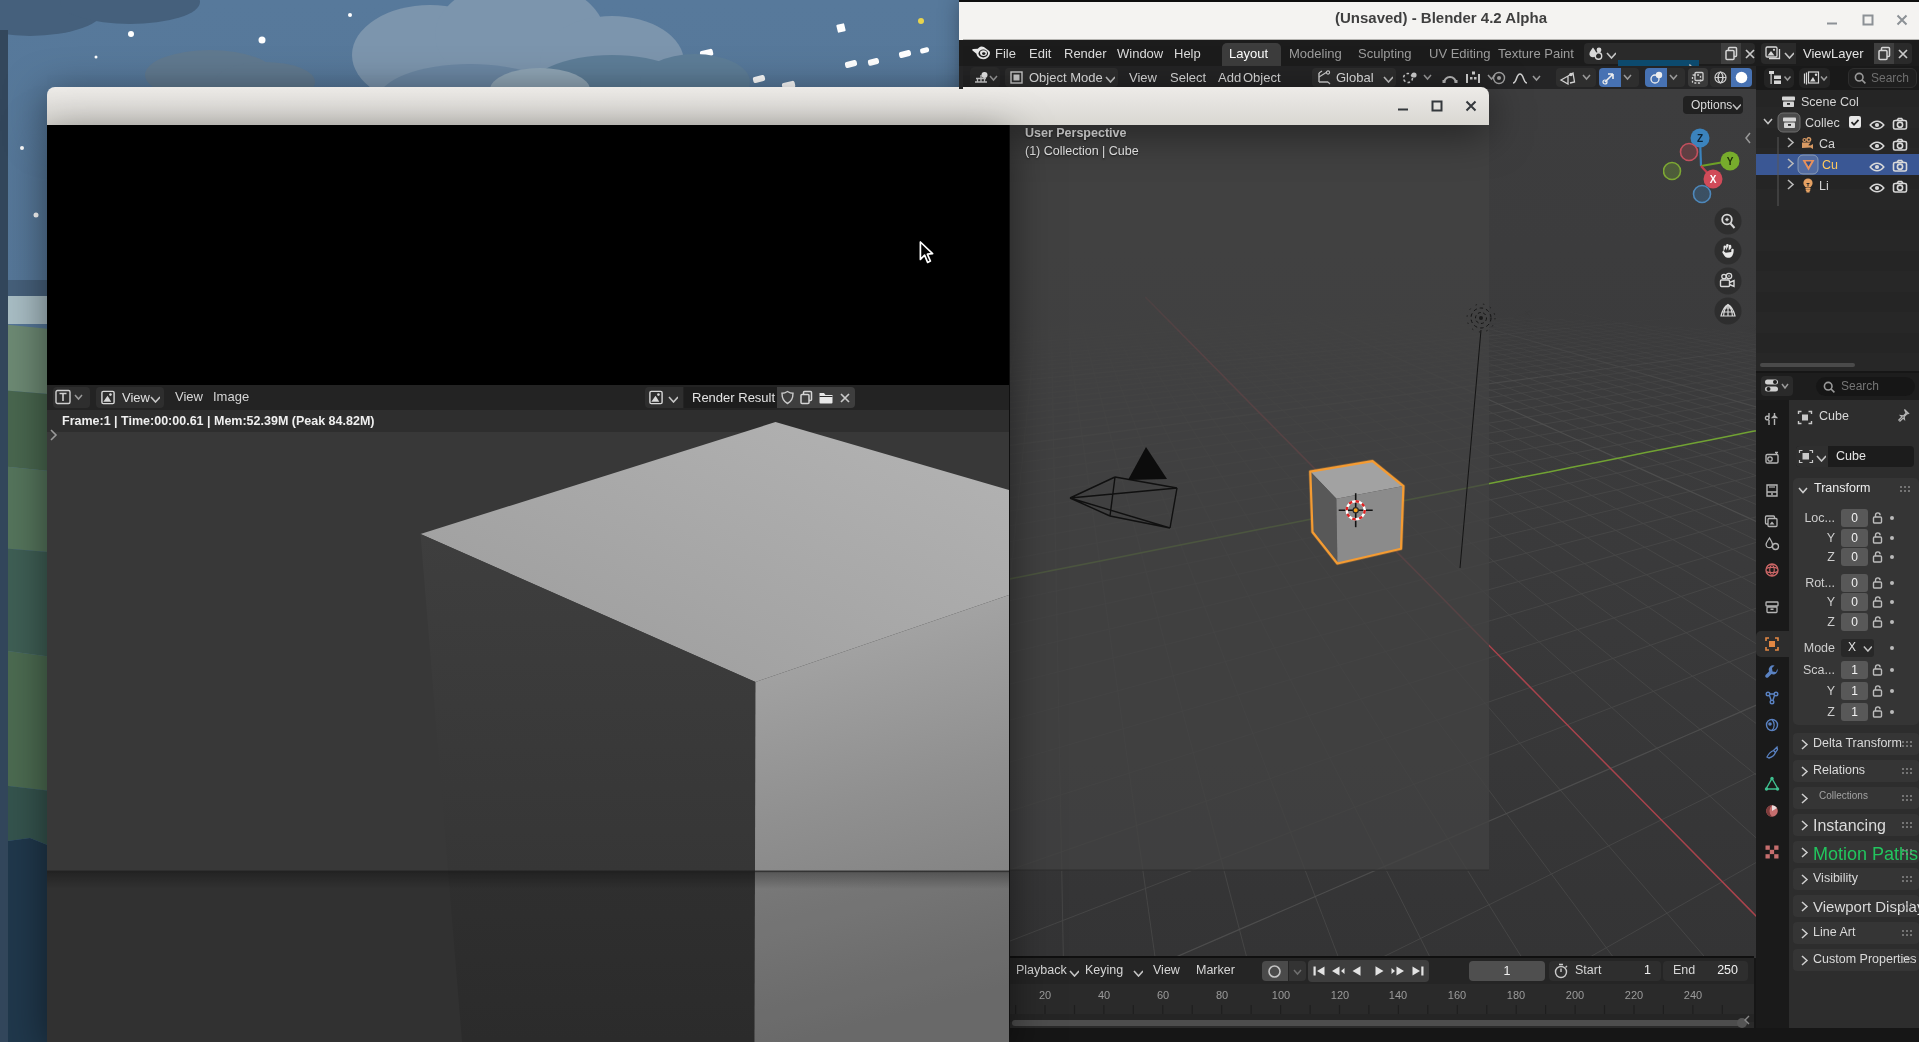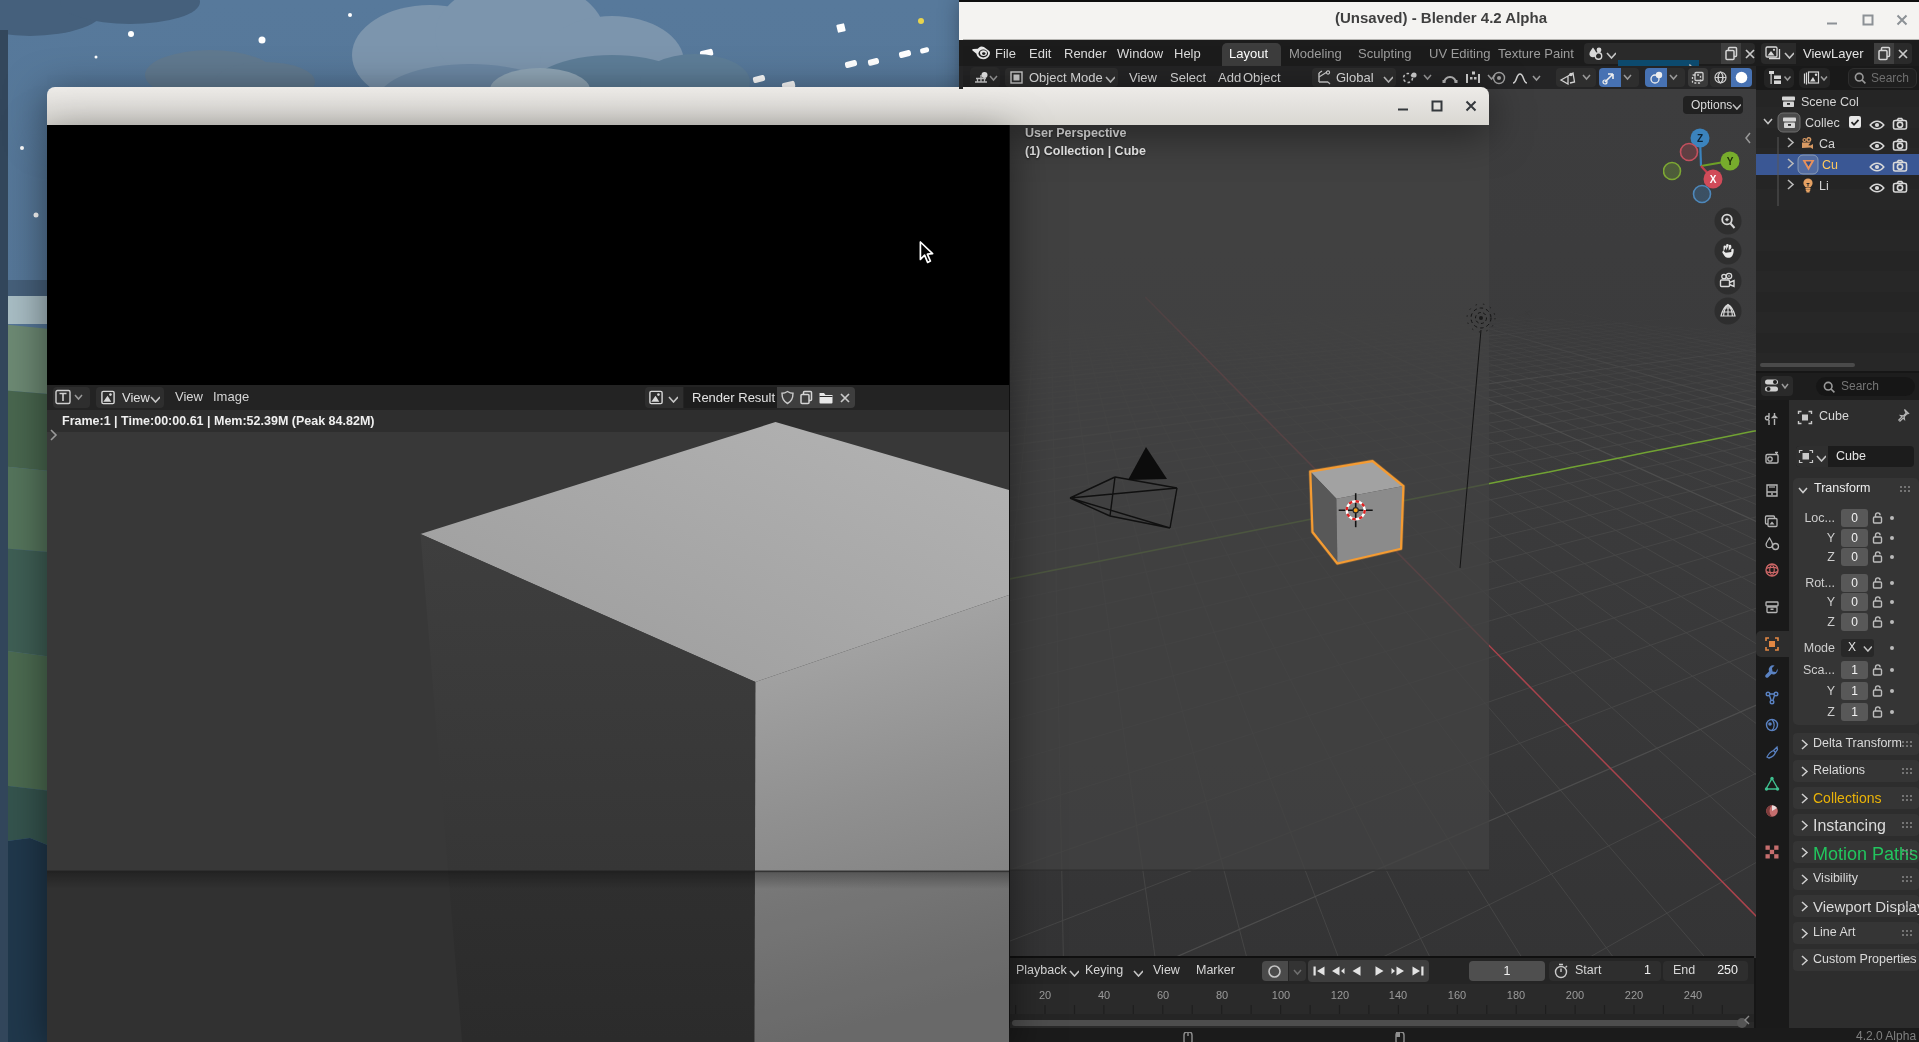--- a/index.html
+++ b/index.html
@@ -305,21 +305,21 @@
 <polygon points="300.3,382.6 362.5,372.1 393.4,397.1 391.0,459.8 327.4,474.5 302.5,443.0" fill="none" stroke="#f49b32" stroke-width="2.2" stroke-linejoin="round"></polygon>
 <g>
 <line x1="328.7" y1="421.2" x2="362.7" y2="421.2" stroke="#131313" stroke-width="1.6"></line>
 <line x1="345.7" y1="404.2" x2="345.7" y2="438.2" stroke="#131313" stroke-width="1.6"></line>
 <circle cx="345.7" cy="421.2" r="9" fill="none" stroke="#ffffff" stroke-width="2.4"></circle>
 <circle cx="345.7" cy="421.2" r="9" fill="none" stroke="#dd2222" stroke-width="2.4" stroke-dasharray="3.5 3.5"></circle>
 <circle cx="345.7" cy="421.2" r="2.6" fill="#f5a11a" stroke="#2a2a2a" stroke-width="1.2"></circle>
 </g>
 </svg>
 <div class="txt" style="left:62px;top:126px;font-size:12.5px;font-weight:bold;color:#f0f0f0;text-shadow:0 1px 2px rgba(0,0,0,.6)">User Perspective</div>
-<div class="txt" style="left:62px;top:144px;font-size:12.5px;font-weight:bold;color:#f0f0f0;text-shadow:0 1px 2px rgba(0,0,0,.6)">(1) Collection | Cube</div>
+<div class="txt" style="left:62px;top:144px;font-size:12.5px;font-weight:normal;color:#f0f0f0;text-shadow:0 1px 2px rgba(0,0,0,.6)">(1) Collection | Cube</div>
 <div class="abs" style="left:720px;top:96px;width:60px;height:18px;background:rgba(28,28,28,.85);border-radius:4px">
 <div class="txt" style="left:8px;top:2px;font-size:12px;color:#d9d9d9">Options</div>
 <svg class="abs" style="right:2px;top:5px" width="10" height="9" viewBox="0 0 11 10">
           <path d="M2 4l4.5 5L11 4" stroke="#c5c5c5" stroke-width="1.6" fill="none"></path>
         </svg>
       </div>
 <svg class="abs" style="left:781px;top:131px" width="8" height="14" viewBox="0 0 8 14">
         <path d="M6 2L2 7l4 5" stroke="#9a9a9a" stroke-width="1.5" fill="none"></path>
       </svg>
 <svg class="abs" style="left:700px;top:118px" width="78" height="86" viewBox="0 0 78 86">
@@ -727,21 +727,21 @@
                 <circle cx="2" cy="6" r="1"></circle>
                 <circle cx="6" cy="6" r="1"></circle>
                 <circle cx="10" cy="6" r="1"></circle>
               </g>
             </svg>
           </div>
 <div class="abs" style="left:4px;top:387px;width:126px;height:22px;background:#353535;border-radius:4px">
 <svg class="abs" style="left:5px;top:5px" width="12" height="12">
               <path d="M4 2l5 4.5L4 11" stroke="#cfcfcf" stroke-width="1.5" fill="none"></path>
             </svg>
-<div class="txt" style="left:20px;top:3px;font-size:14px;color:#eab308">Collections</div>
+<div class="txt" style="left:26px;top:3px;font-size:10px;color:#a3a3a3">Collections</div>
 <svg class="abs" style="left:108px;top:7px" width="12" height="8" viewBox="0 0 12 8">
               <g fill="#8a8a8a">
                 <circle cx="2" cy="2" r="1"></circle>
                 <circle cx="6" cy="2" r="1"></circle>
                 <circle cx="10" cy="2" r="1"></circle>
                 <circle cx="2" cy="6" r="1"></circle>
                 <circle cx="6" cy="6" r="1"></circle>
                 <circle cx="10" cy="6" r="1"></circle>
               </g>
             </svg>
@@ -903,31 +903,20 @@
           <text x="506" y="15" font-size="11" fill="#9b9b9b" text-anchor="middle" font-family="Liberation Sans">180</text>
           <text x="565" y="15" font-size="11" fill="#9b9b9b" text-anchor="middle" font-family="Liberation Sans">200</text>
           <text x="624" y="15" font-size="11" fill="#9b9b9b" text-anchor="middle" font-family="Liberation Sans">220</text>
           <text x="683" y="15" font-size="11" fill="#9b9b9b" text-anchor="middle" font-family="Liberation Sans">240</text>
 <path d="M5.6 21V33M35.0 21V33M64.5 21V33M93.9 21V33M123.3 21V33M152.8 21V33M182.2 21V33M211.7 21V33M241.1 21V33M270.6 21V33M300.1 21V33M329.5 21V33M358.9 21V33M388.4 21V33M417.8 21V33M447.3 21V33M476.8 21V33M506.2 21V33M535.6 21V33M565.1 21V33M594.5 21V33M624.0 21V33M653.4 21V33M682.9 21V33M712.3 21V33" stroke="#1e1e1e" stroke-width="1.2"></path>
 <rect x="0" y="30" width="744" height="8" fill="#252525"></rect>
 <rect x="2" y="36" width="730" height="6" rx="3" fill="#4d4d4d"></rect>
           <circle cx="732" cy="39" r="5" fill="#555555"></circle>
 <path d="M739 32l-4 4 4 4" stroke="#888" stroke-width="1.4" fill="none"></path>
 </svg>
-</div>
-<div class="abs" style="left:0;top:1028px;width:956px;height:14px;background:#1b1b1b">
-<div class="txt" style="left:893px;top:1px;font-size:12px;color:#808080">4.2.0 Alpha</div>
-<svg class="abs" style="left:220px;top:4px" width="12" height="10" viewBox="0 0 12 10">
-          <rect x="1" y="0" width="8" height="12" rx="3" fill="none" stroke="#909090" stroke-width="1.4"></rect>
-          <path d="M5 0v4" stroke="#909090" stroke-width="1.4"></path>
-        </svg>
-<svg class="abs" style="left:432px;top:4px" width="12" height="10" viewBox="0 0 12 10">
-          <rect x="1" y="0" width="8" height="12" rx="3" fill="none" stroke="#909090" stroke-width="1.4"></rect>
-          <rect x="1" y="0" width="4" height="5" fill="#909090"></rect>
-        </svg>
 </div>
 </div>
 <div class="abs" style="left:47px;top:87px;width:1442px;height:38px;background:linear-gradient(#edebe8,#d9d7d2);border-radius:8px 8px 0 0;box-shadow:0 8px 40px rgba(0,0,0,.5)">
 <div style="position:absolute;left:1349px;top:12px;width:14px;height:14px">
 <svg width="14" height="14">
           <path d="M2 10.5h10" stroke="#34383c" stroke-width="2"></path>
         </svg></div>
 <div style="position:absolute;left:1383px;top:12px;width:14px;height:14px">
 <svg width="14" height="14">
           <rect x="2.5" y="2.5" width="9" height="9" fill="none" stroke="#34383c" stroke-width="2"></rect>

